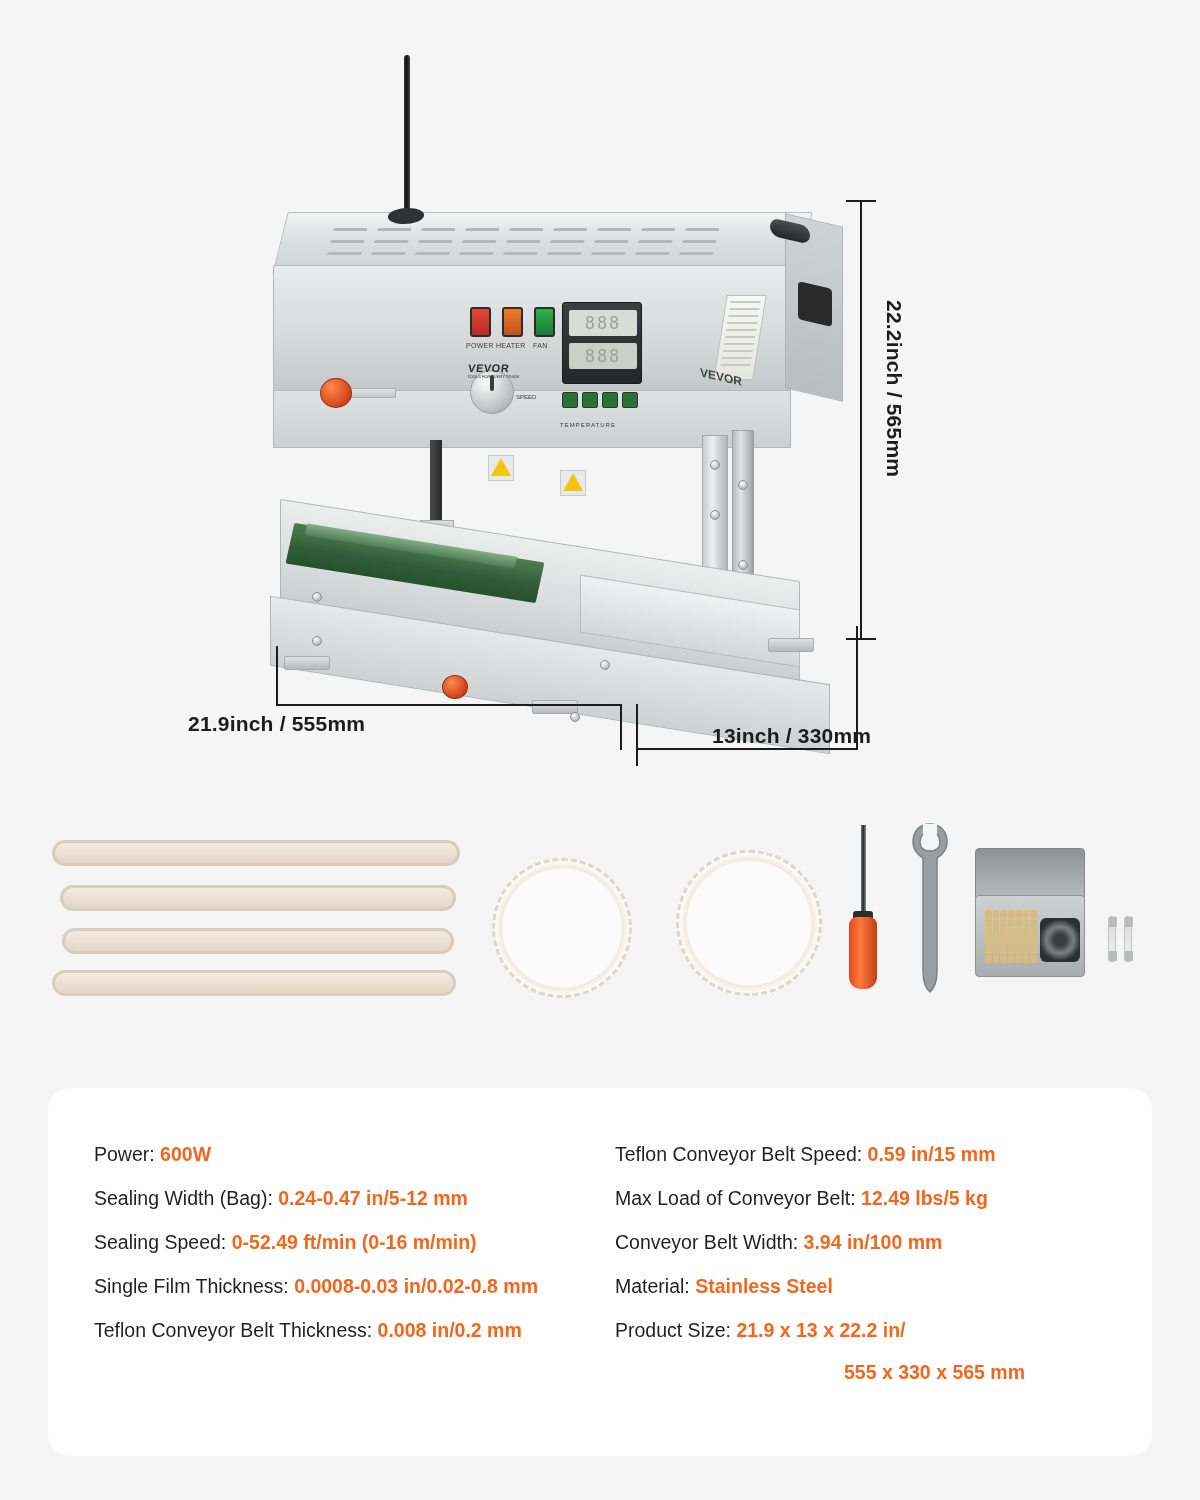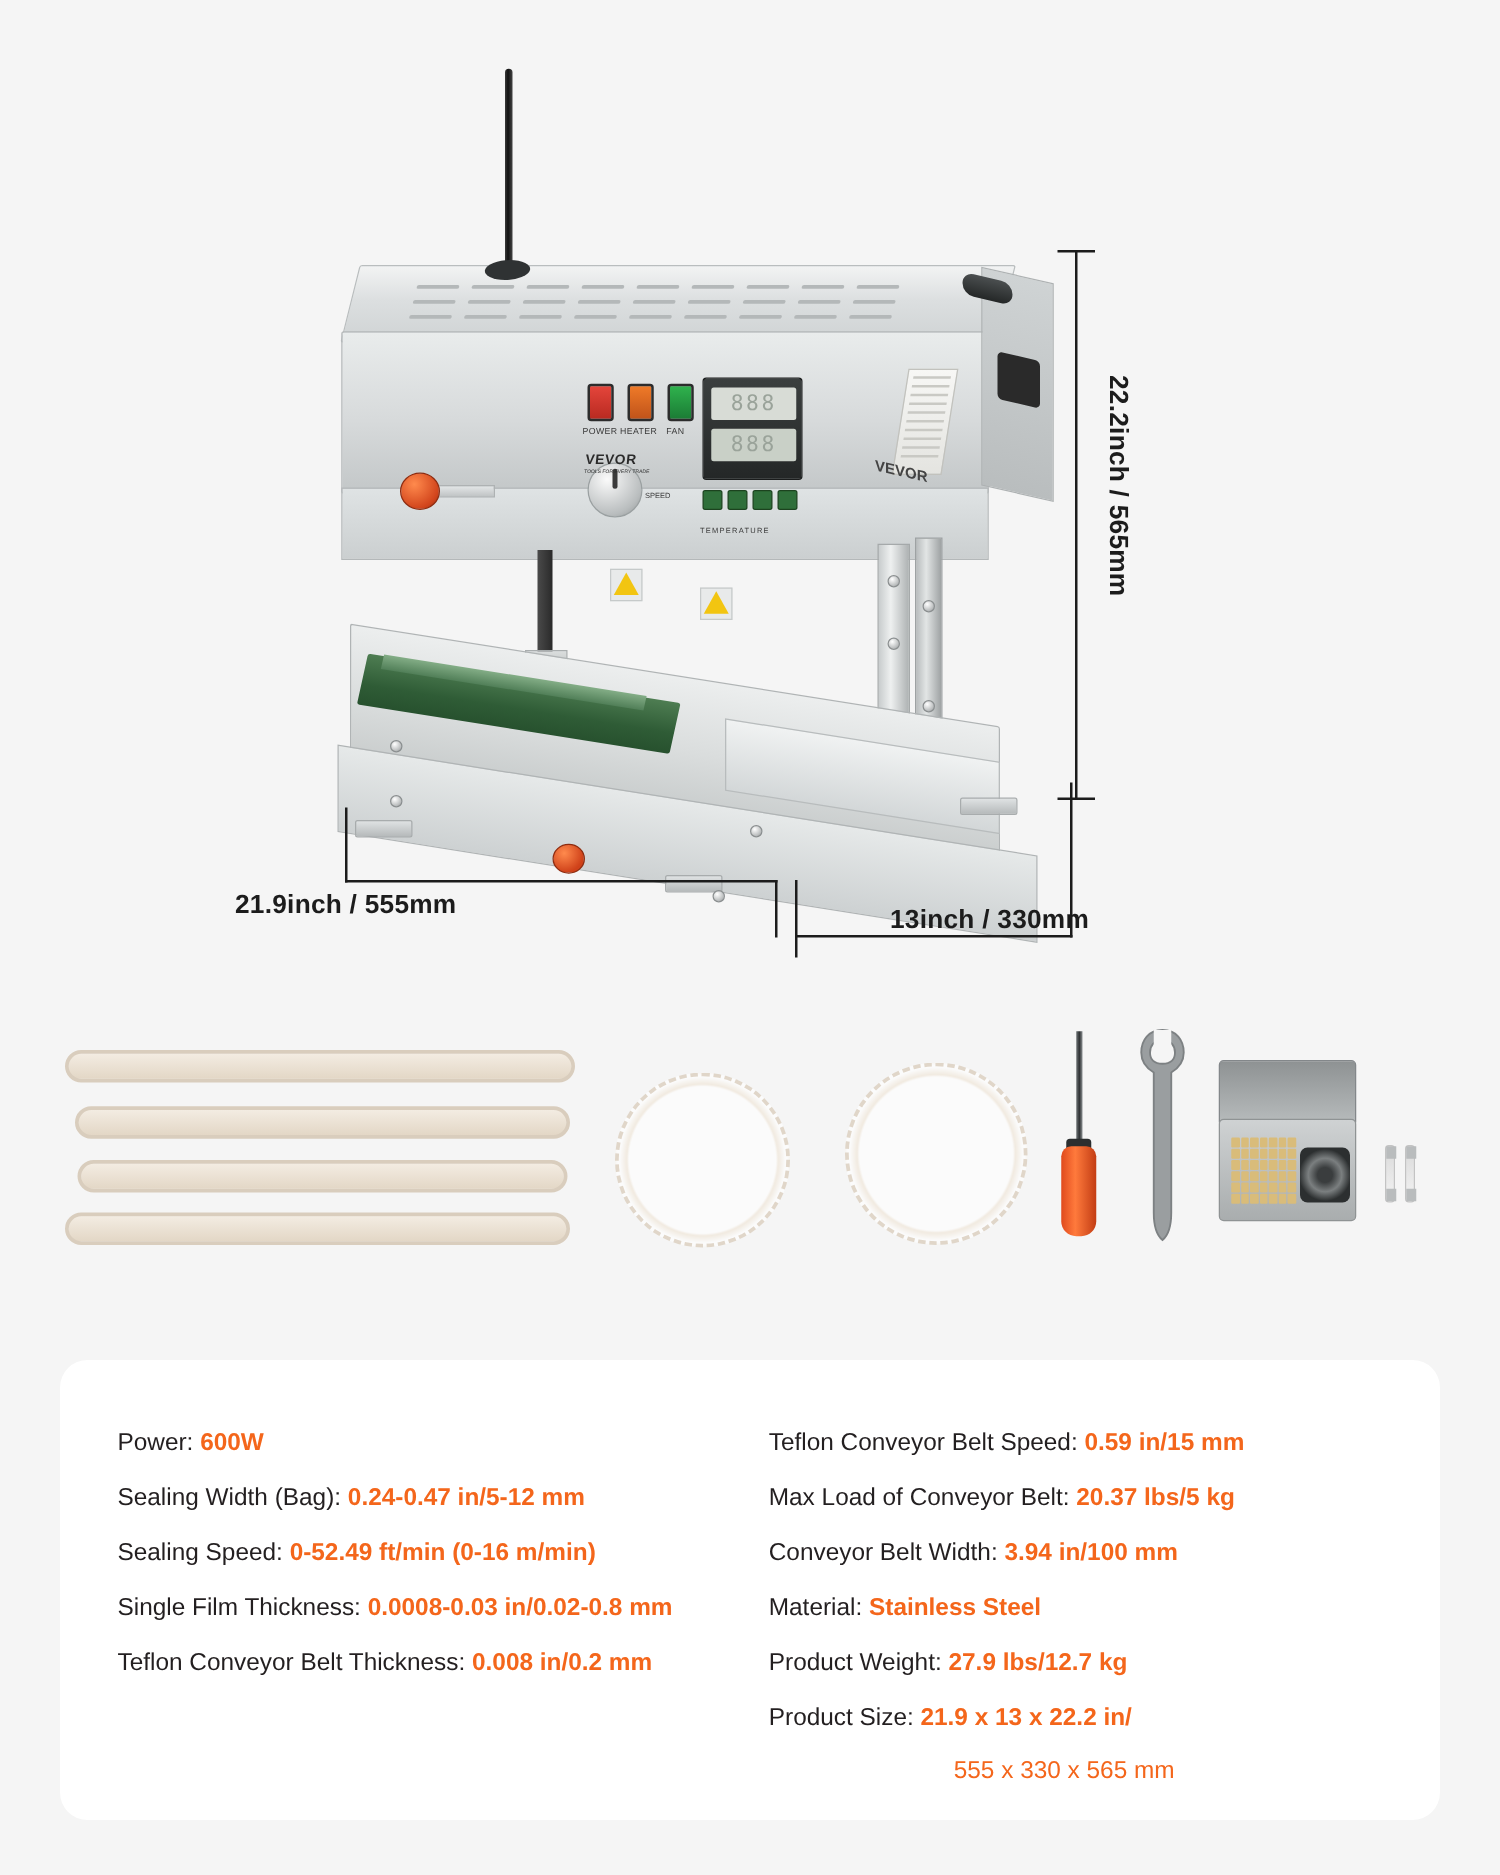--- a/index.html
+++ b/index.html
@@ -242,21 +242,21 @@
     position:absolute; left:48px; top:1088px; width:1104px; height:368px;
     background:#ffffff; border-radius:22px;
   }
   .spec-cols { display:flex; padding:44px 46px 0 46px; gap:30px; }
   .spec-col { width:50%; }
   .spec-line {
     font-size:19.5px; line-height:44px; color:#231f20; white-space:nowrap;
   }
   .spec-col.right .spec-line { font-size:19.5px; }
   .spec-val { color:#f4661b; font-weight:bold; }
-  .spec-cont { display:block; padding-left:148px; color:#f4661b; font-weight:normal; line-height:40px; }
+  .spec-cont { display:block; padding-left:148px; color:#f4661b; font-weight:bold; line-height:40px;text-align:center; }
 </style>
 </head>
 <body>
 
 <div class="hero">
 
   <div class="machine">
 
     <div class="antenna"></div>
 
@@ -485,30 +485,27 @@
       <div class="spec-line">
         <span>Teflon Conveyor Belt Thickness: </span><span class="spec-val">0.008 in/0.2 mm</span>
       </div>
     </div>
 
     <div class="spec-col right">
       <div class="spec-line">
         <span>Teflon Conveyor Belt Speed: </span><span class="spec-val">0.59 in/15 mm</span>
       </div>
       <div class="spec-line">
-        <span>Max Load of Conveyor Belt: </span><span class="spec-val">20.37 lbs/5 kg</span>
+        <span>Max Load of Conveyor Belt: </span><span class="spec-val">12.49 lbs/5 kg</span>
       </div>
       <div class="spec-line">
         <span>Conveyor Belt Width: </span><span class="spec-val">3.94 in/100 mm</span>
       </div>
       <div class="spec-line">
         <span>Material: </span><span class="spec-val">Stainless Steel</span>
-      </div>
-      <div class="spec-line">
-        <span>Product Weight: </span><span class="spec-val">27.9 lbs/12.7 kg</span>
       </div>
       <div class="spec-line">
         <span>Product Size: </span><span class="spec-val">21.9 x 13 x 22.2 in/</span>
         <span class="spec-cont">555 x 330 x 565 mm</span>
       </div>
     </div>
   </div>
 </div>
 
 </body></html>

